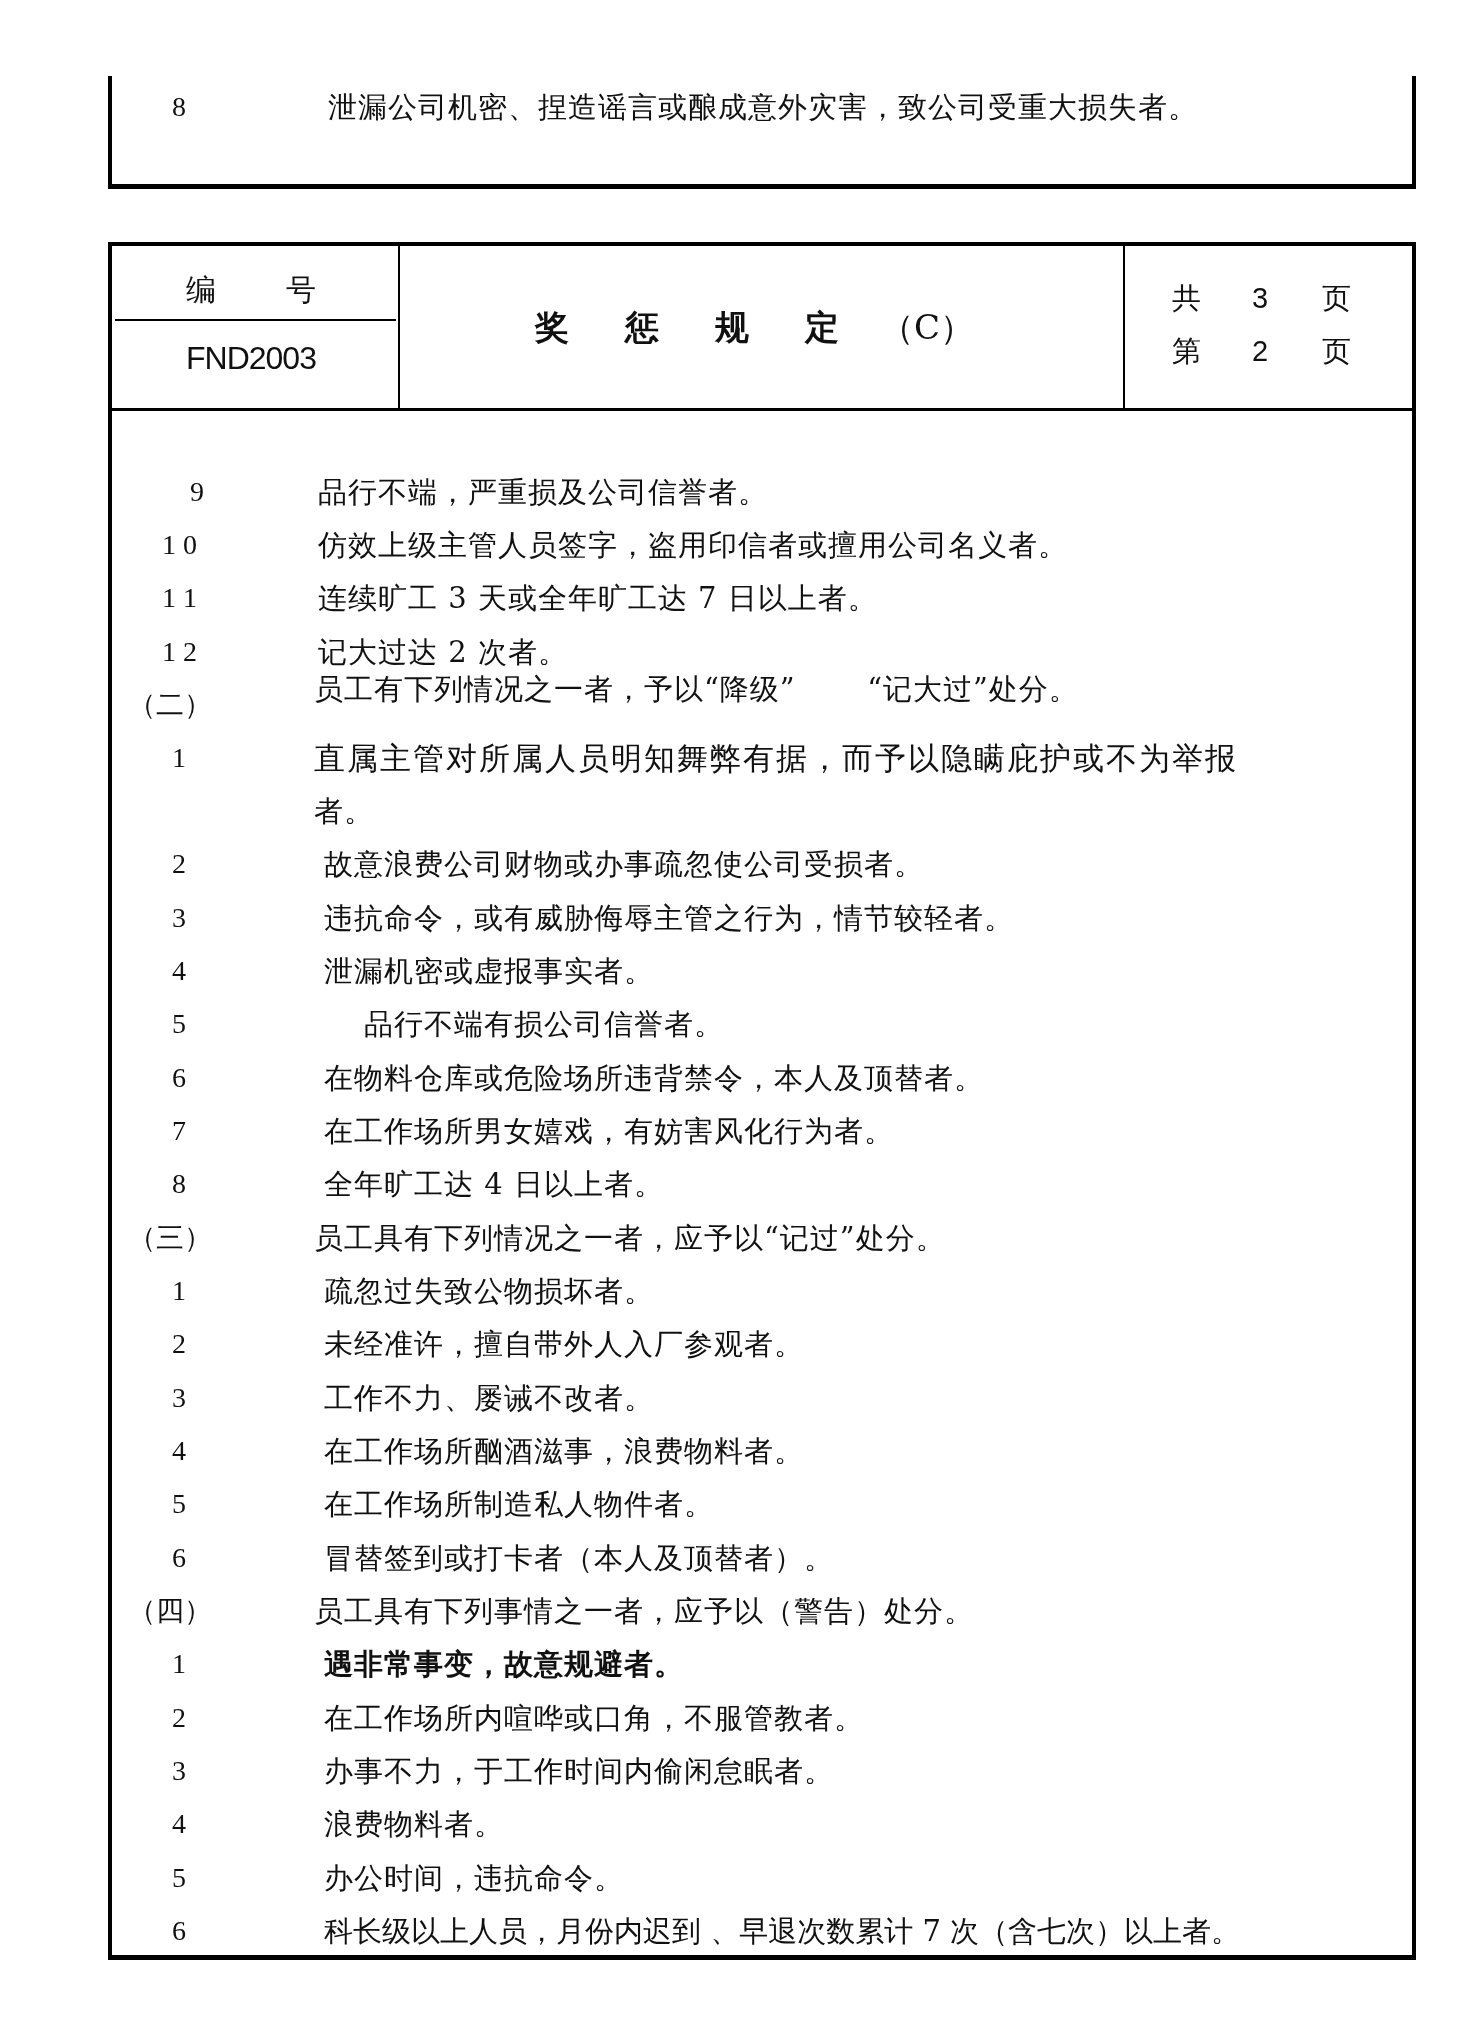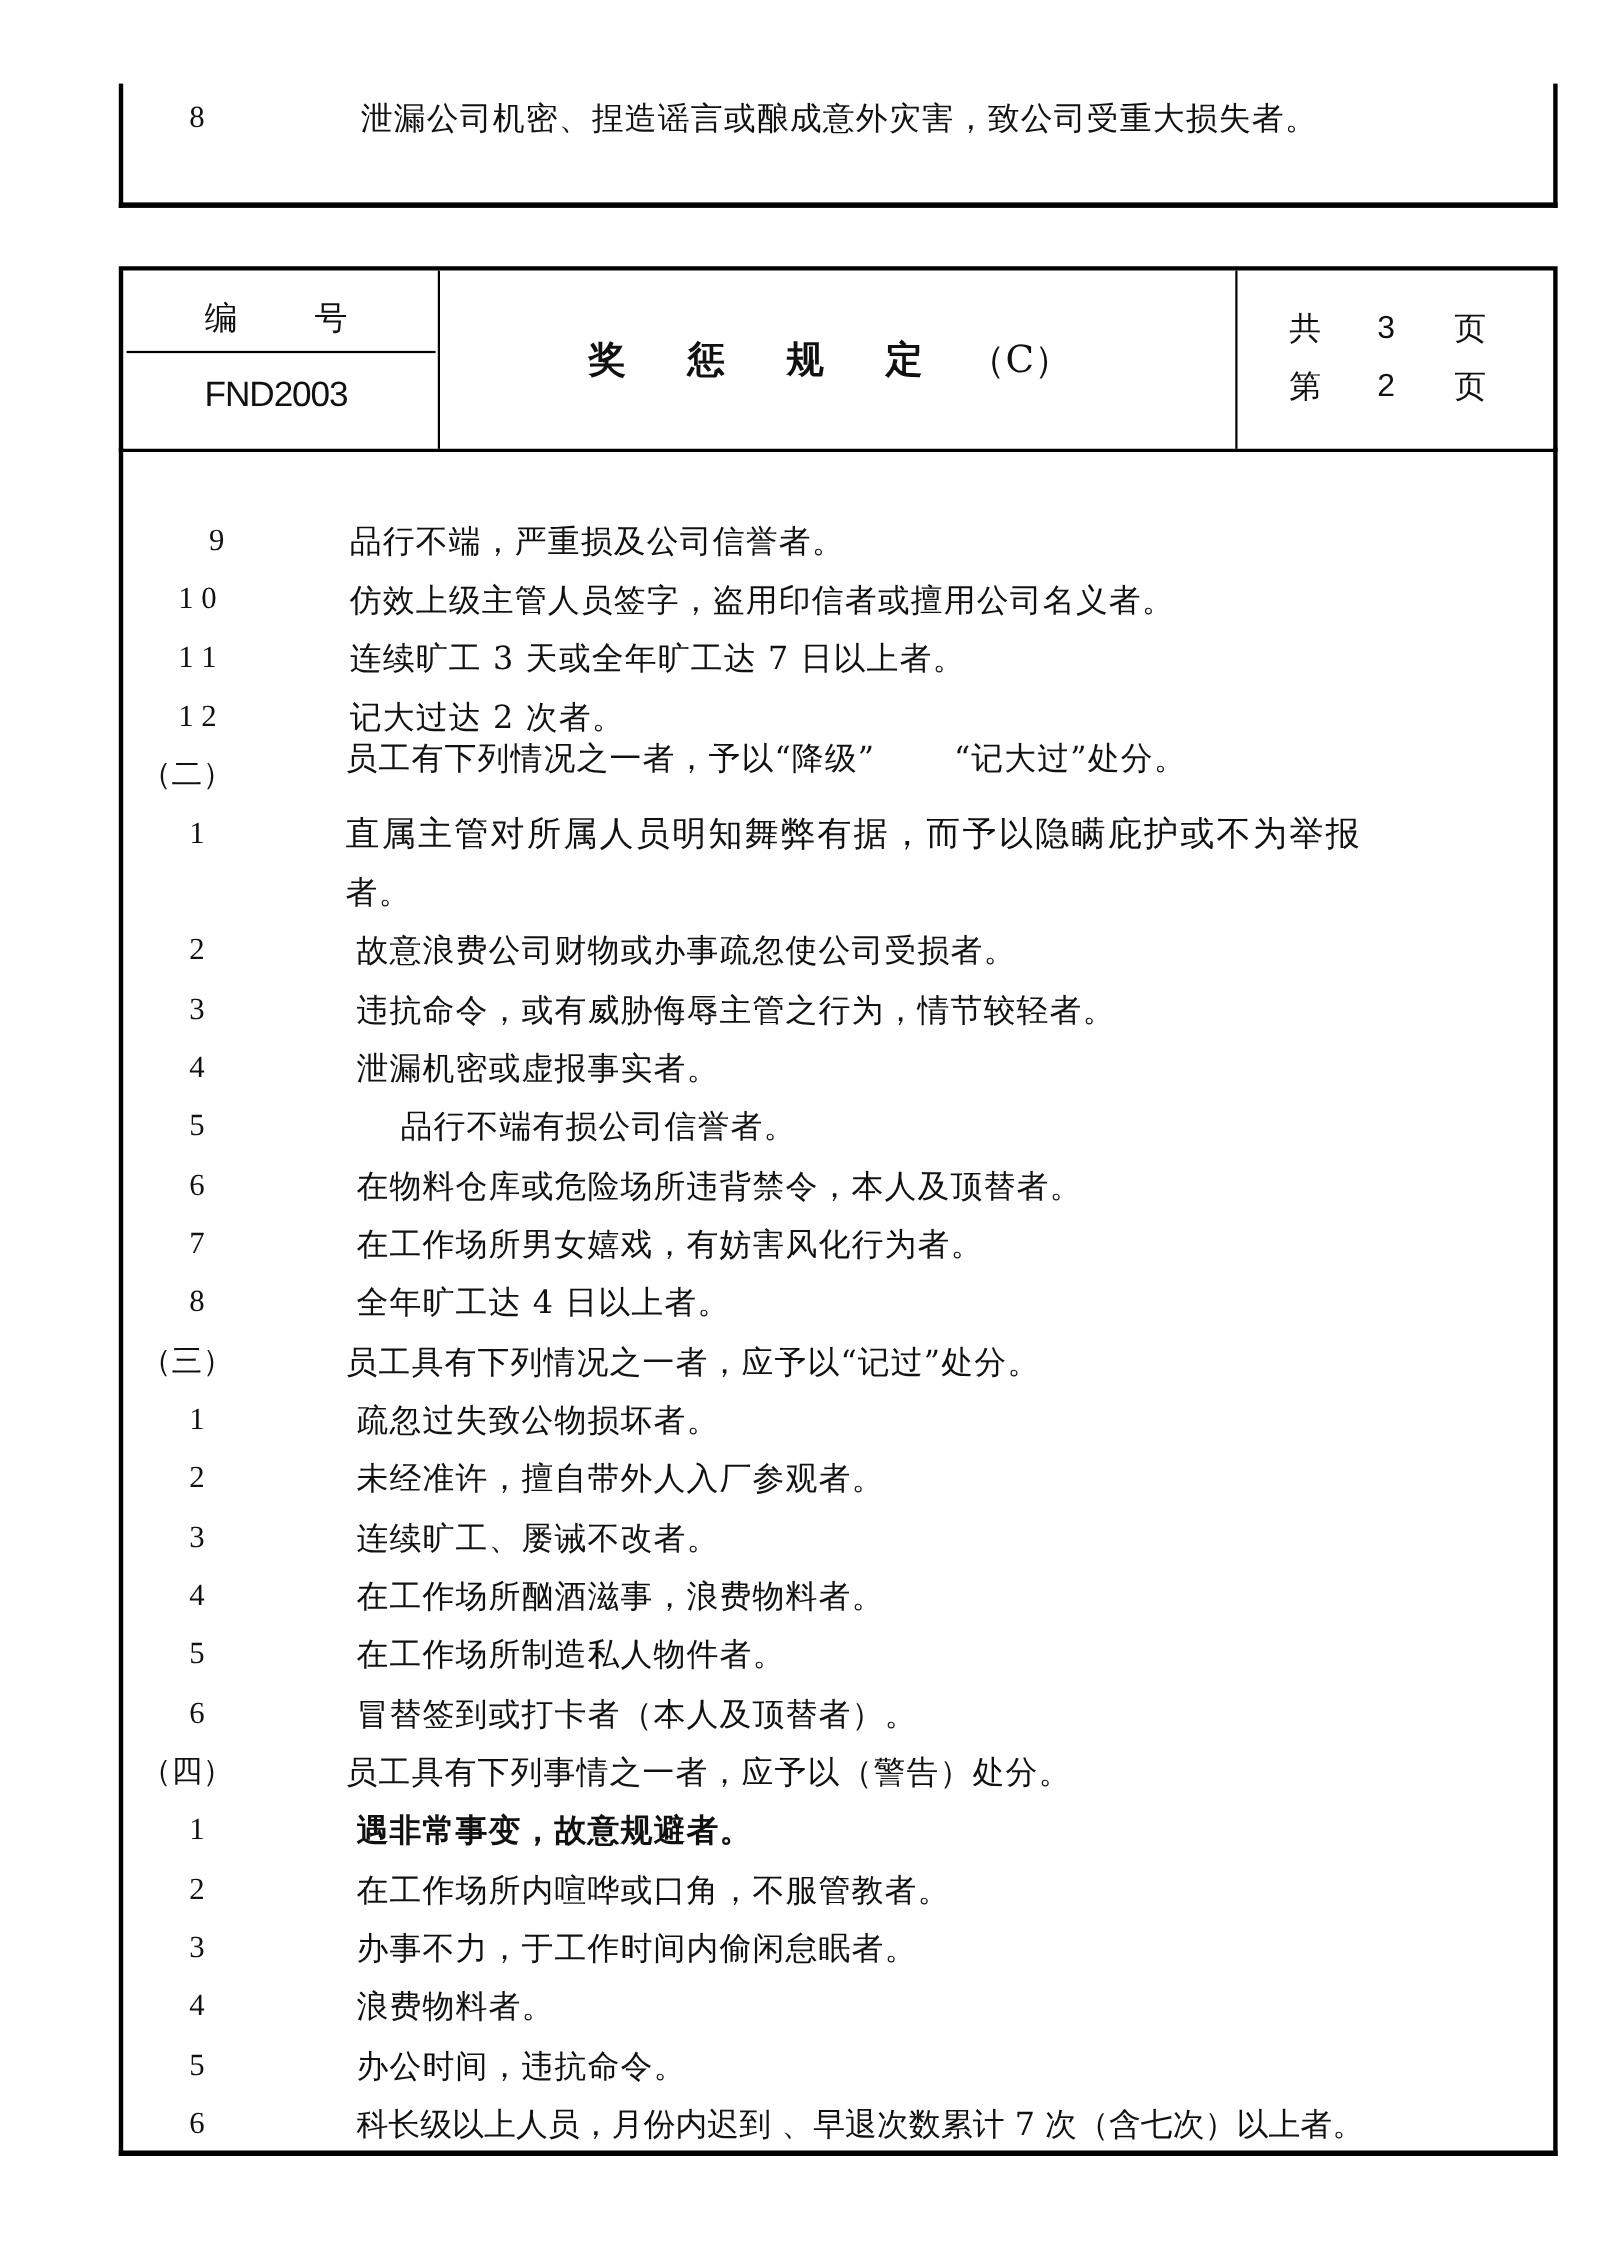--- a/index.html
+++ b/index.html
@@ -100,21 +100,21 @@
   <span class="num" style="left:128px;top:1223px;">（三）</span>
   <span class="txt" style="left:314px;top:1223px;">员工具有下列情况之一者，应予以“记过”处分。</span>
 
   <span class="num" style="left:172px;top:1276px;">1</span>
   <span class="txt" style="left:324px;top:1276px;">疏忽过失致公物损坏者。</span>
 
   <span class="num" style="left:172px;top:1329px;">2</span>
   <span class="txt" style="left:324px;top:1329px;">未经准许，擅自带外人入厂参观者。</span>
 
   <span class="num" style="left:172px;top:1383px;">3</span>
-  <span class="txt" style="left:324px;top:1383px;">连续旷工、屡诫不改者。</span>
+  <span class="txt" style="left:324px;top:1383px;">工作不力、屡诫不改者。</span>
 
   <span class="num" style="left:172px;top:1436px;">4</span>
   <span class="txt" style="left:324px;top:1436px;">在工作场所酗酒滋事，浪费物料者。</span>
 
   <span class="num" style="left:172px;top:1489px;">5</span>
   <span class="txt" style="left:324px;top:1489px;">在工作场所制造私人物件者。</span>
 
   <span class="num" style="left:172px;top:1543px;">6</span>
   <span class="txt" style="left:324px;top:1543px;">冒替签到或打卡者（本人及顶替者）。</span>
 

